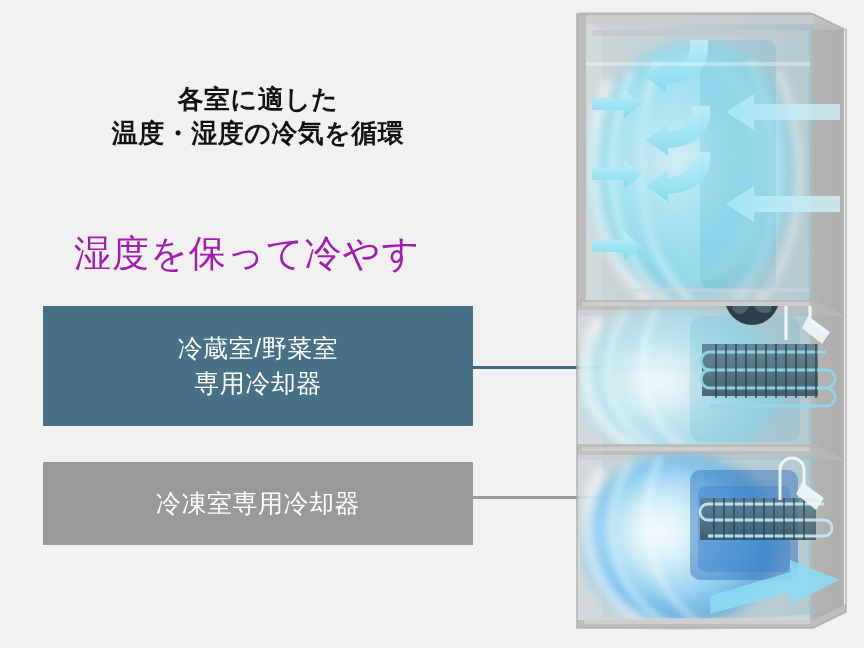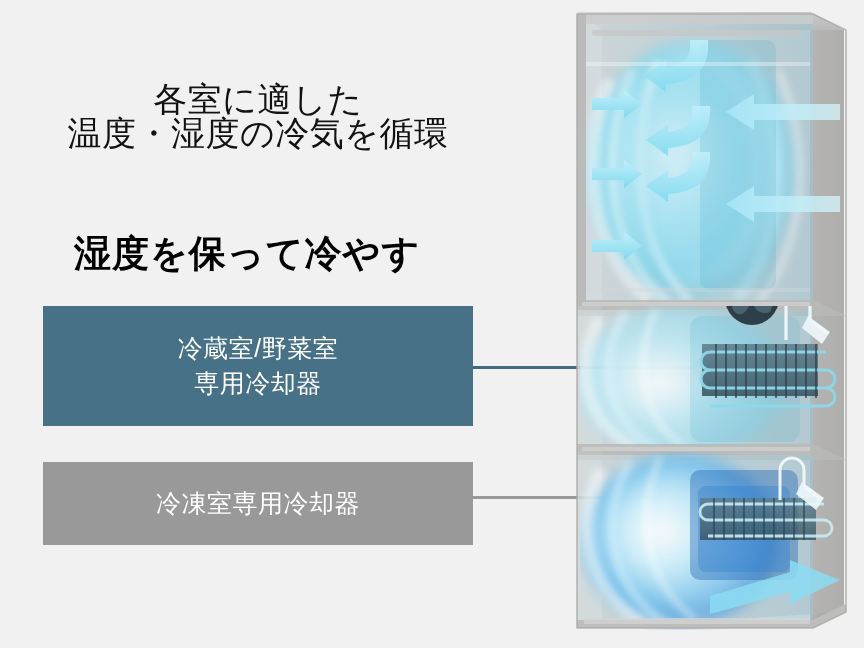--- a/index.html
+++ b/index.html
@@ -21,32 +21,33 @@
   }
 
   
   .subhead {
     position: absolute;
     left: 0;
     top: 82px;
     width: 516px;
     text-align: center;
     color: #121212;
-    font-size: 34px;
+    font-size: 26px;
     line-height: 34px;
     letter-spacing: 0.5px;
     white-space: pre-line;
+    font-weight: bold;
   }
   .headline {
     position: absolute;
     left: 74px;
     top: 232px;
-    color: #000000;
+    color: #a21caf;
     font-size: 37px;
-    font-weight: bold;
+    font-weight: normal;
     line-height: 44px;
     letter-spacing: 1px;
   }
 
   
   .callout {
     position: absolute;
     display: flex;
     align-items: center;
     justify-content: center;

